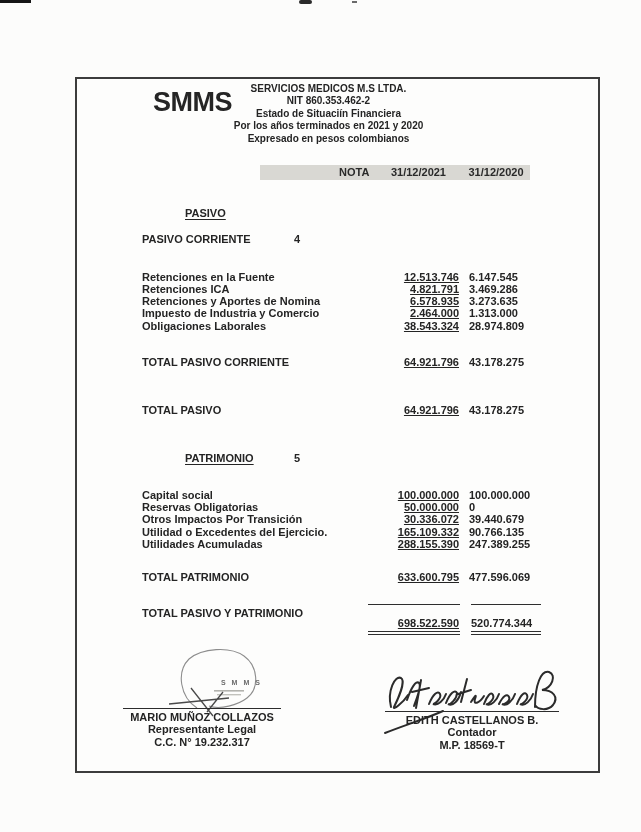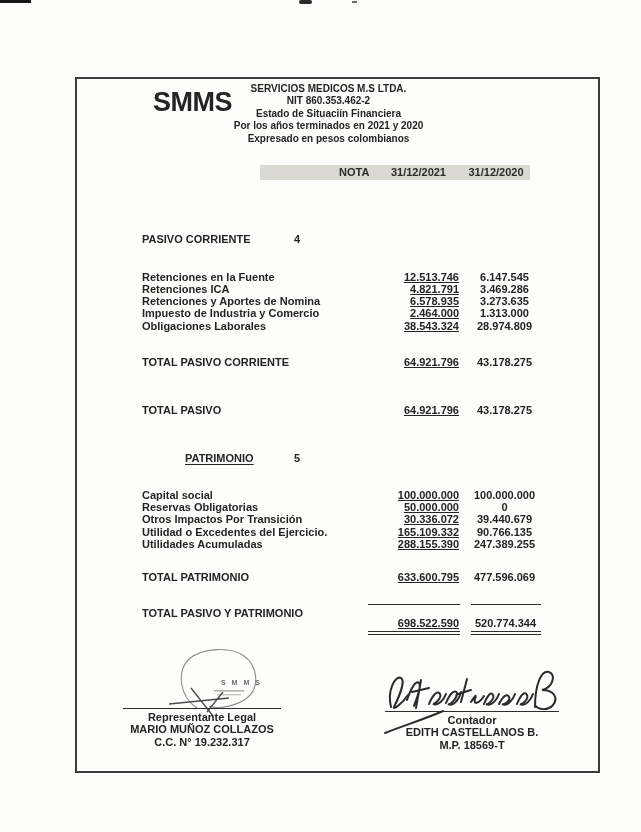--- a/index.html
+++ b/index.html
@@ -35,21 +35,21 @@
   .band2 { left:385px; width:68px; text-align:center; }
   .band1 .nota-h { position:absolute; left:44px;margin-left:35px; }
   .band1 .y1-h  { position:absolute; right:16px; }
 
   .row { position:absolute; left:0; width:100%; height:13px; line-height:13px;
          font-size:11px; font-weight:bold; color:#242424; }
   .lbl  { position:absolute; left:65px; white-space:nowrap; }
   .hlbl { position:absolute; left:108px; text-decoration:underline; text-underline-offset:2px; white-space:nowrap; }
   .nota { position:absolute; left:200px; width:40px; text-align:center; }
   .v1   { position:absolute; left:289px; width:93px; text-align:right;text-decoration:underline; }
-  .v2   { position:absolute; left:392px; width:71px; text-align:center; }
+  .v2   { position:absolute; left:392px; width:71px; text-align:left; }
   .ruled { border-top:1.5px solid #2e2e2e; border-bottom:4px double #2e2e2e; padding:12px 1px 1px 0; }
   .gt-lbl { padding-top:3px; }
 
   .stamp { position:absolute; left:90px; top:567px; width:108px; height:78px; }
   .sigscrawl { position:absolute; left:306px; top:588px; width:178px; height:48px; overflow:visible; }
   .sig-line { position:absolute; height:0; border-top:1.5px solid #2c2c2c; }
   .sig-line-left  { left:46px;  top:629px; width:158px; }
   .sig-line-right { left:308px; top:632px; width:174px; }
   .sig-block { position:absolute; width:190px; text-align:center;
                font-size:11px; font-weight:bold; line-height:12.4px; color:#242424; }
@@ -76,20 +76,23 @@
       <div>Por los años terminados en 2021 y 2020</div>
       <div>Expresado en pesos colombianos</div>
     </div>
 
     <div class="band band1">
       <span class="nota-h">NOTA</span>
       <span class="y1-h">31/12/2021</span>
     </div>
     <div class="band band2">31/12/2020</div>
 
+    <div class="row" style="top:128px">
+      <span class="hlbl">PASIVO</span>
+    </div>
     <div class="row" style="top:154px">
       <span class="lbl">PASIVO CORRIENTE</span>
       <span class="nota">4</span>
     </div>
 
     <div class="row" style="top:192px">
       <span class="lbl">Retenciones en la Fuente</span>
       <span class="v1">12.513.746</span>
       <span class="v2">6.147.545</span>
     </div>
@@ -188,24 +191,24 @@
         <path d="M134,37 C138,27 142,24 144,28 C146,32 139,38 137,37 C142,40 148,33 150,27"></path>
         <path d="M152,40 C152,18 158,3 166,5 C174,8 169,21 159,23 C170,23 176,30 170,38 C165,44 155,43 152,38"></path>
         <path d="M60,44 C42,52 22,58 2,66"></path>
       </g>
     </svg>
 
     <div class="sig-line sig-line-left"></div>
     <div class="sig-line sig-line-right"></div>
 
     <div class="sig-block sig-block-left">
+      <div>MARIO MUÑOZ COLLAZOS</div>
       <div>Representante Legal</div>
-      <div>MARIO MUÑOZ COLLAZOS</div>
       <div>C.C. N° 19.232.317</div>
     </div>
     <div class="sig-block sig-block-right">
+      <div>EDITH CASTELLANOS B.</div>
       <div>Contador</div>
-      <div>EDITH CASTELLANOS B.</div>
       <div>M.P. 18569-T</div>
     </div>
 
   </div>
 </div>
 
 </body></html>

